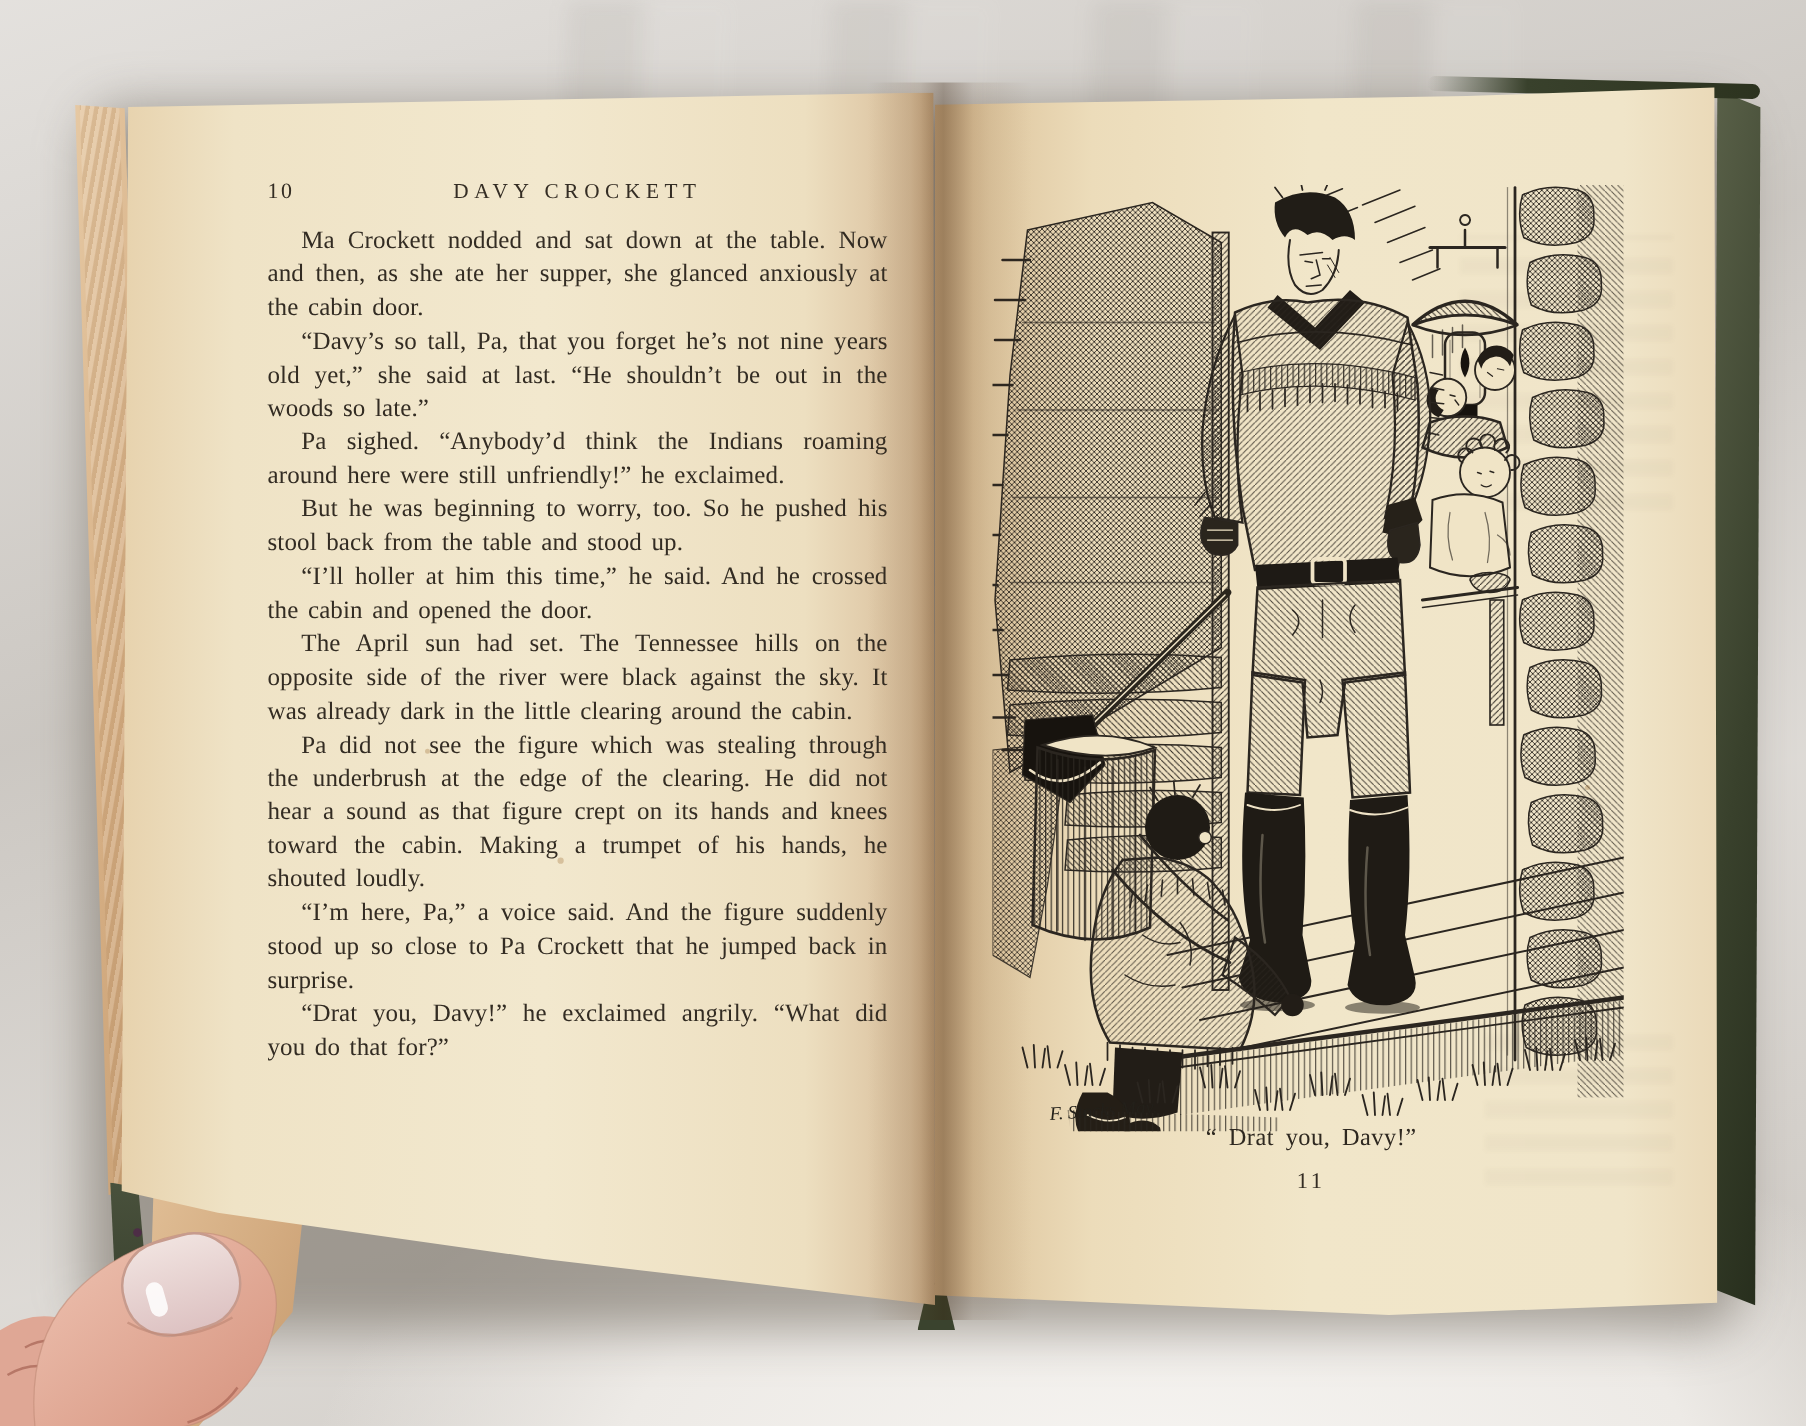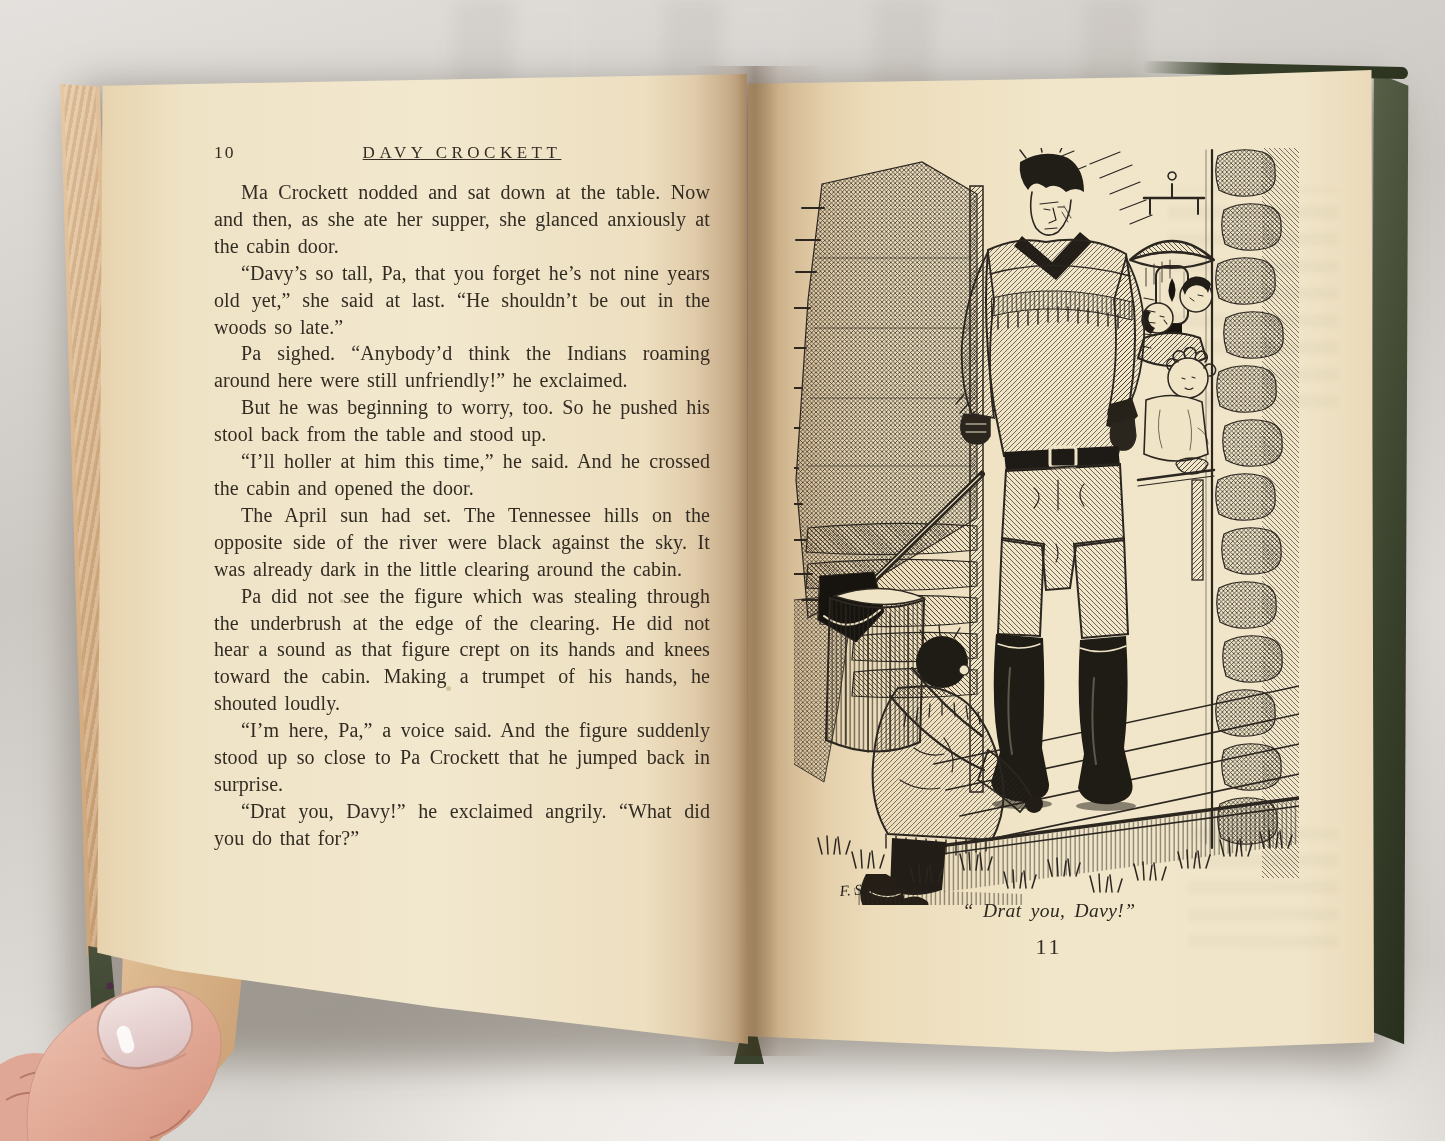--- a/index.html
+++ b/index.html
@@ -45,31 +45,31 @@
       linear-gradient(90deg,#c9a87f 0%,#dfc7a0 7%,#ecdcba 20%,#f1e6c9 48%,#f0e5c9 88%,#ead9b8 100%);}
   .gutter-shade{position:absolute;left:694px;top:66px;width:132px;height:990px;pointer-events:none;
     background:linear-gradient(90deg,rgba(88,56,24,0) 0%,rgba(88,56,24,.16) 32%,rgba(58,34,12,.32) 46%,rgba(88,56,24,.10) 64%,rgba(88,56,24,0) 100%);}
   .dot{position:absolute;border-radius:50%;background:rgba(152,104,44,.30);}
   .bleed{position:absolute;opacity:.5;filter:blur(2px);
     background:repeating-linear-gradient(0deg, rgba(96,84,68,.07) 0 13px, rgba(96,84,68,0) 13px 27px);}
   
   .text-block{position:absolute;left:118px;top:68px;width:496px;}
   .runhead{display:flex;align-items:baseline;font-size:17.5px;margin-bottom:16px;color:#342d24;gap:40px;}
   .runhead .pnum{width:64px;letter-spacing:2px;}
-  .runhead .title{flex:1;text-align:center;letter-spacing:4.5px;font-size:17px;text-decoration:underline;}
+  .runhead .title{flex:1;text-align:center;letter-spacing:4.5px;font-size:17px;}
   .runhead .spacer{width:64px;}
   .body-text p{margin:0;text-indent:1.35em;text-align:justify;
     font-size:20px;line-height:26.9px;word-spacing:2.5px;letter-spacing:.1px;color:#332c23;}
   
   .illo{position:absolute;left:46px;top:80px;width:505px;height:757px;}
   .illo svg{display:block;}
   .caption{position:absolute;left:18px;top:832px;width:566px;text-align:center;
-    font-style:italic;font-size:19.5px;word-spacing:4px;letter-spacing:.4px;color:#2e2820;}
+    font-size:19.5px;word-spacing:4px;letter-spacing:.4px;color:#2e2820;}
   .folio{position:absolute;left:18px;top:866px;width:566px;text-align:center;
-    font-size:22px;letter-spacing:3px;color:#332c23;}
+    font-size:18px;letter-spacing:3px;color:#332c23;}
   .thumb{position:absolute;left:-8px;top:928px;width:280px;height:214px;}
 </style>
 </head>
 <body>
 
 <div class="photo">
   <div class="streaks"></div>
   <div class="book-shadow"></div>
 
   <div class="fore-edge"></div>

